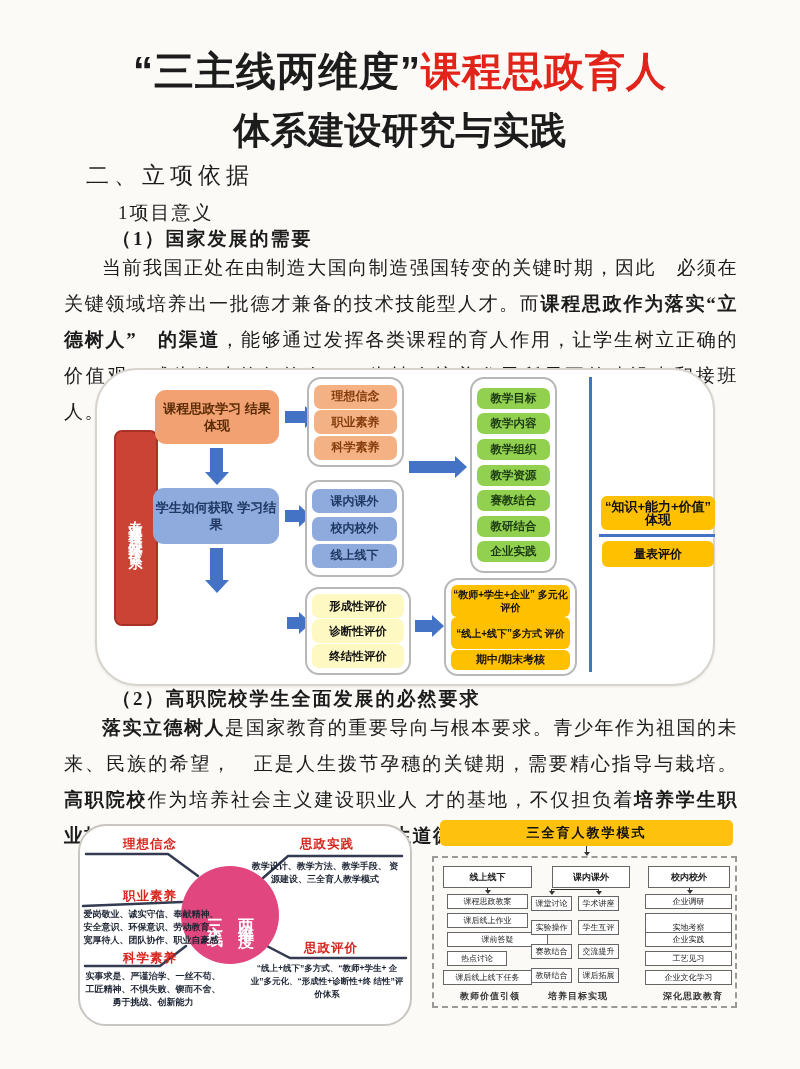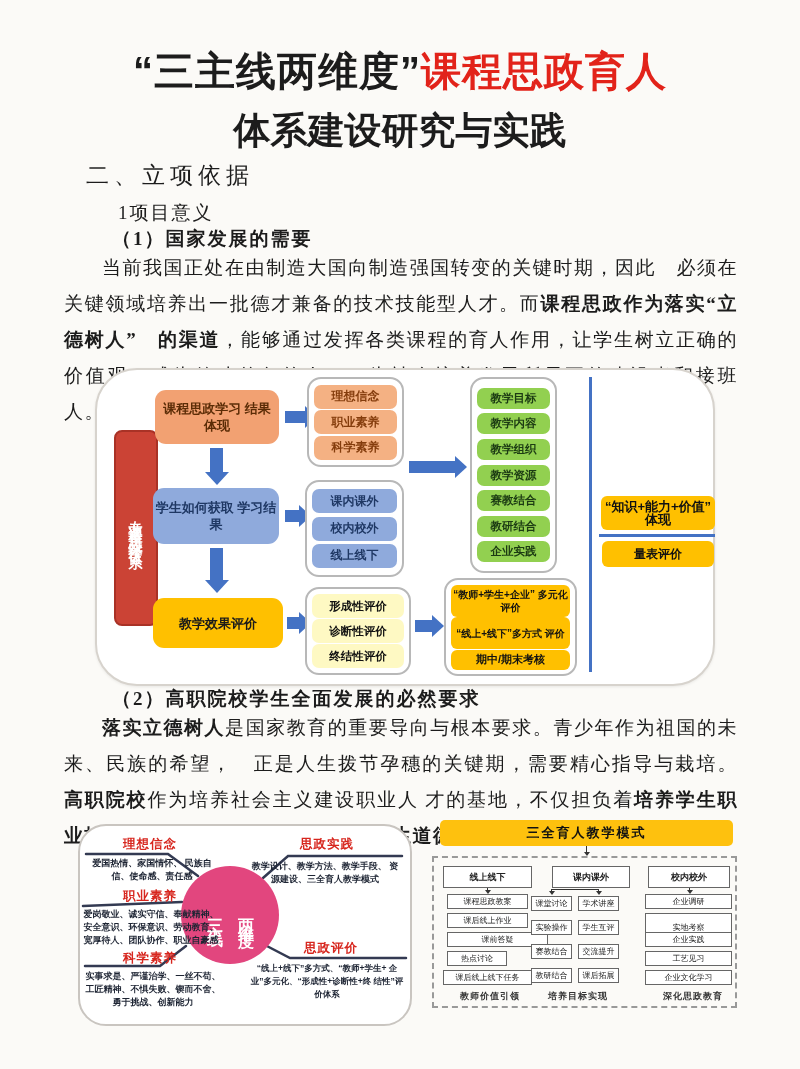--- a/index.html
+++ b/index.html
@@ -66,21 +66,20 @@
   <div class="h3 serif">1项目意义</div>
   <div class="h4 serif" style="left:112px;top:226px;">（1）国家发展的需要</div>
 
   <div class="para serif" style="top:250px;"><span>当前我国正处在由制造大国向制造强国转变的关键时期，因此　必须在关键领域培养出一批德才兼备的技术技能型人才。而</span><span class="b">课程思政作为落实“立德树人”　的渠道</span><span>，能够通过发挥各类课程的育人作用，让学生树立正确的价值观，成为德才兼备的人，　为社会培养发展所需要的建设者和接班人。</span></div>
 
   <div class="fc">
     <div class="vlabel">专业课程思政评价体系</div>
 
     <div class="stage st1" style="left:58px;top:20px;width:124px;height:54px;">课程思政学习 结果体现</div>
     <div class="stage st2" style="left:56px;top:118px;width:126px;height:56px;">学生如何获取 学习结果</div>
-    <div class="stage st3" style="left:56px;top:228px;width:130px;height:50px;">教学效果评价</div>
 
     <div class="ad" style="left:113px;top:78px;height:24px;"></div>
     <div class="ad" style="left:113px;top:178px;height:32px;"></div>
 
     <div class="ar" style="left:188px;top:41px;width:20px;"></div>
     <div class="ar" style="left:188px;top:140px;width:14px;"></div>
     <div class="ar" style="left:190px;top:247px;width:12px;"></div>
     <div class="ar" style="left:312px;top:91px;width:46px;"></div>
     <div class="ar" style="left:318px;top:250px;width:17px;"></div>
 
@@ -133,21 +132,20 @@
       <polyline points="3,80 102,76" fill="none" stroke="#333a52" stroke-width="2.5" stroke-linecap="round"></polyline>
       <polyline points="5,140 80,140 106,120" fill="none" stroke="#333a52" stroke-width="2.5" stroke-linecap="round"></polyline>
       <polyline points="183,52 208,30 322,30" fill="none" stroke="#333a52" stroke-width="2.5" stroke-linecap="round"></polyline>
       <polyline points="183,118 210,132 326,132" fill="none" stroke="#333a52" stroke-width="2.5" stroke-linecap="round"></polyline>
     </svg>
     <div class="circle">
       <span>三主线</span>
       <span>两维度</span>
     </div>
     <div class="mh" style="left:25px;top:10px;">理想信念</div>
-    <div class="mb" style="left:4px;top:31px;width:136px;">爱国热情、家国情怀、 民族自信、使命感、责任感</div>
     <div class="mh" style="left:25px;top:62px;">职业素养</div>
     <div class="mb" style="left:2px;top:82px;width:138px;">爱岗敬业、诚实守信、奉献精神、 安全意识、环保意识、劳动教育、 宽厚待人、团队协作、职业自豪感</div>
     <div class="mh" style="left:25px;top:124px;">科学素养</div>
     <div class="mb" style="left:2px;top:144px;width:142px;">实事求是、严谨治学、一丝不苟、 工匠精神、不惧失败、锲而不舍、 勇于挑战、创新能力</div>
     <div class="mh" style="left:202px;top:10px;">思政实践</div>
     <div class="mb" style="left:168px;top:34px;width:154px;">教学设计、教学方法、教学手段、 资源建设、三全育人教学模式</div>
     <div class="mh" style="left:206px;top:114px;">思政评价</div>
     <div class="mb" style="left:168px;top:136px;width:158px;font-size:8.5px;">“线上+线下”多方式、“教师+学生+ 企业”多元化、“形成性+诊断性+终 结性”评价体系</div>
   </div>
 

